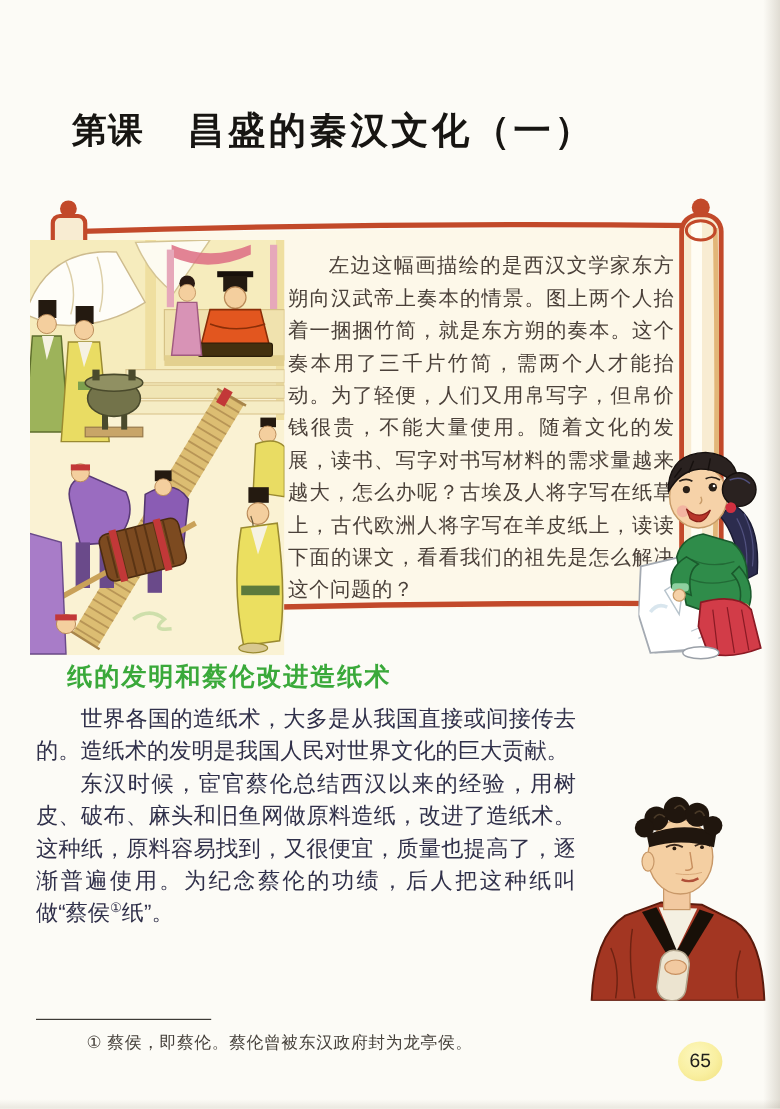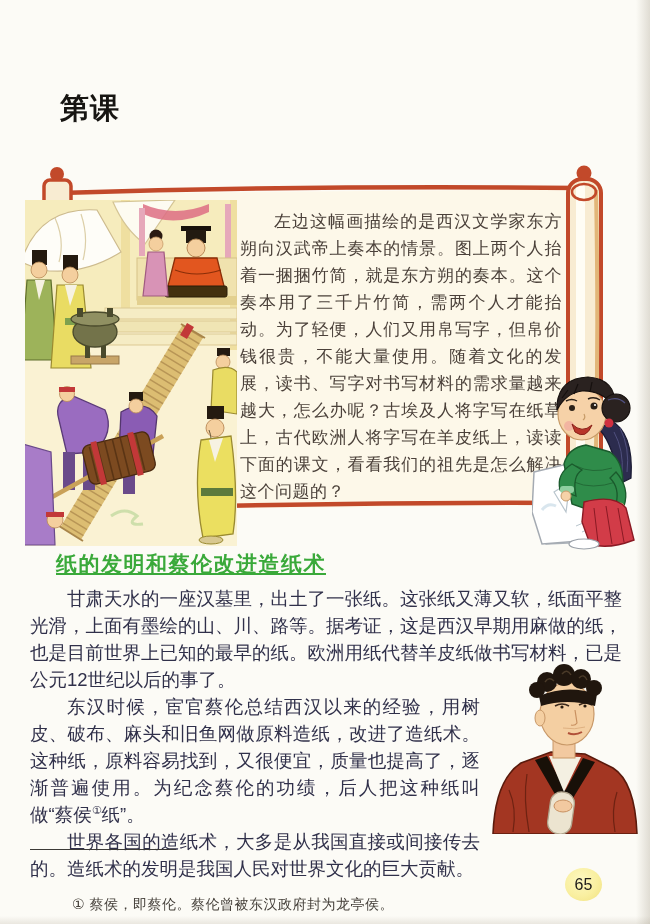--- a/index.html
+++ b/index.html
@@ -43,60 +43,61 @@
   .girl-svg   { position:absolute; top:210px; left:532px; }
   .scroll-text {
     position:absolute; top:48px; left:240px; width:322px;
     font-size:17px; line-height:27px; color:#4b413a;
     text-align:justify; text-indent:2em; letter-spacing:0.5px;
   }
 
   
   .section-heading {
     position:absolute; top:550px; left:56px;
-    font-size:21px; font-weight:700; color:#3aa93a; letter-spacing:1.5px;text-decoration:underline;
+    font-size:21px; font-weight:700; color:#3aa93a; letter-spacing:1.5px;
   }
   .content {
     position:absolute; top:585px; left:30px; width:592px;
     font-size:18.5px; line-height:27px; color:#30304a;
     text-align:justify;
   }
   .content p { text-indent:2em; }
   .content sup { font-size:11px; line-height:0; vertical-align:super; }
   .fig-spacer { float:right; width:142px; height:168px; }
 
   .cailun-figure { position:absolute; top:658px; left:482px; width:162px; text-align:center; }
   .cailun-figure figcaption {
     margin-top:4px; font-size:15px; color:#33302c; letter-spacing:6px; text-indent:6px;
   }
 
   
   .footnote-rule { position:absolute; top:849px; left:30px; width:146px; height:0; border-top:1.6px solid #3c3a36; }
   .footnote {
     position:absolute; top:860px; left:72px; width:420px;
-    font-size:14px; color:#45403a; letter-spacing:0.5px;margin-top:36px;
+    font-size:14px; color:#45403a; letter-spacing:0.5px;
   }
 
   
   .page-number-badge {
     position:absolute; top:868px; left:565px; width:37px; height:33px;
     border-radius:50%;
     background:radial-gradient(circle at 42% 35%, #fdf8c0, #f9efA0 55%, #f0e07e);
     display:flex; align-items:center; justify-content:center;
     font-size:16px; color:#22201c;
   }
 </style>
 </head>
 <body>
 
 <div class="page">
 
   <div class="title-row">
     <span class="title-zi">第</span>
     <span class="title-zi">课</span>
+    <span class="main-title">昌盛的秦汉文化（一）</span>
   </div>
 
   <div class="banner">
 
     <svg class="frame-svg" width="650" height="396" viewBox="0 0 650 396">
 
       <polygon points="58,34 578,29 576,345 180,349" fill="#fdf8e9"></polygon>
 
       <path d="M60,33 Q320,25 580,28" fill="none" stroke="#c2492a" stroke-width="4.5" stroke-linecap="round"></path>
 
@@ -271,24 +272,23 @@
       <path d="M76,30 Q86,26 93,33" stroke="#50507e" stroke-width="1.2" fill="none"></path>
       <circle cx="77" cy="53" r="4.5" fill="#d03040"></circle>
 
       <ellipse cx="52" cy="174" rx="15" ry="5" fill="#ffffff" stroke="#9aa0a8" stroke-width="1.2"></ellipse>
     </svg>
   </div>
 
   <h2 class="section-heading">纸的发明和蔡伦改进造纸术</h2>
 
   <div class="content">
-    <p>甘肃天水的一座汉墓里，出土了一张纸。这张纸又薄又软，纸面平整光滑，上面有墨绘的山、川、路等。据考证，这是西汉早期用麻做的纸，也是目前世界上已知的最早的纸。欧洲用纸代替羊皮纸做书写材料，已是公元12世纪以后的事了。</p>
     <div class="fig-spacer"></div>
+    <p>世界各国的造纸术，大多是从我国直接或间接传去的。造纸术的发明是我国人民对世界文化的巨大贡献。</p>
     <p><span>东汉时候，宦官蔡伦总结西汉以来的经验，用树皮、破布、麻头和旧鱼网做原料造纸，改进了造纸术。这种纸，原料容易找到，又很便宜，质量也提高了，逐渐普遍使用。为纪念蔡伦的功绩，后人把这种纸叫做“蔡侯</span><sup>①</sup><span>纸”。</span></p>
-    <p>世界各国的造纸术，大多是从我国直接或间接传去的。造纸术的发明是我国人民对世界文化的巨大贡献。</p>
   </div>
 
   <figure class="cailun-figure">
     <svg width="160" height="176" viewBox="0 0 160 176">
 
       <path d="M10,176 Q12,122 38,105 L68,94 L102,96 L130,110 Q152,124 154,176 Z" fill="#a33622" stroke="#5a1a0c" stroke-width="1.6"></path>
       <path d="M26,132 Q34,150 30,174 M134,134 Q128,152 132,174 M44,116 Q40,140 46,174" stroke="#6e2212" stroke-width="1.2" fill="none"></path>
 
       <path d="M52,102 L80,150 L90,146 L64,98 Z" fill="#181008"></path>
       <path d="M112,104 L84,150 L76,144 L100,100 Z" fill="#181008"></path>

